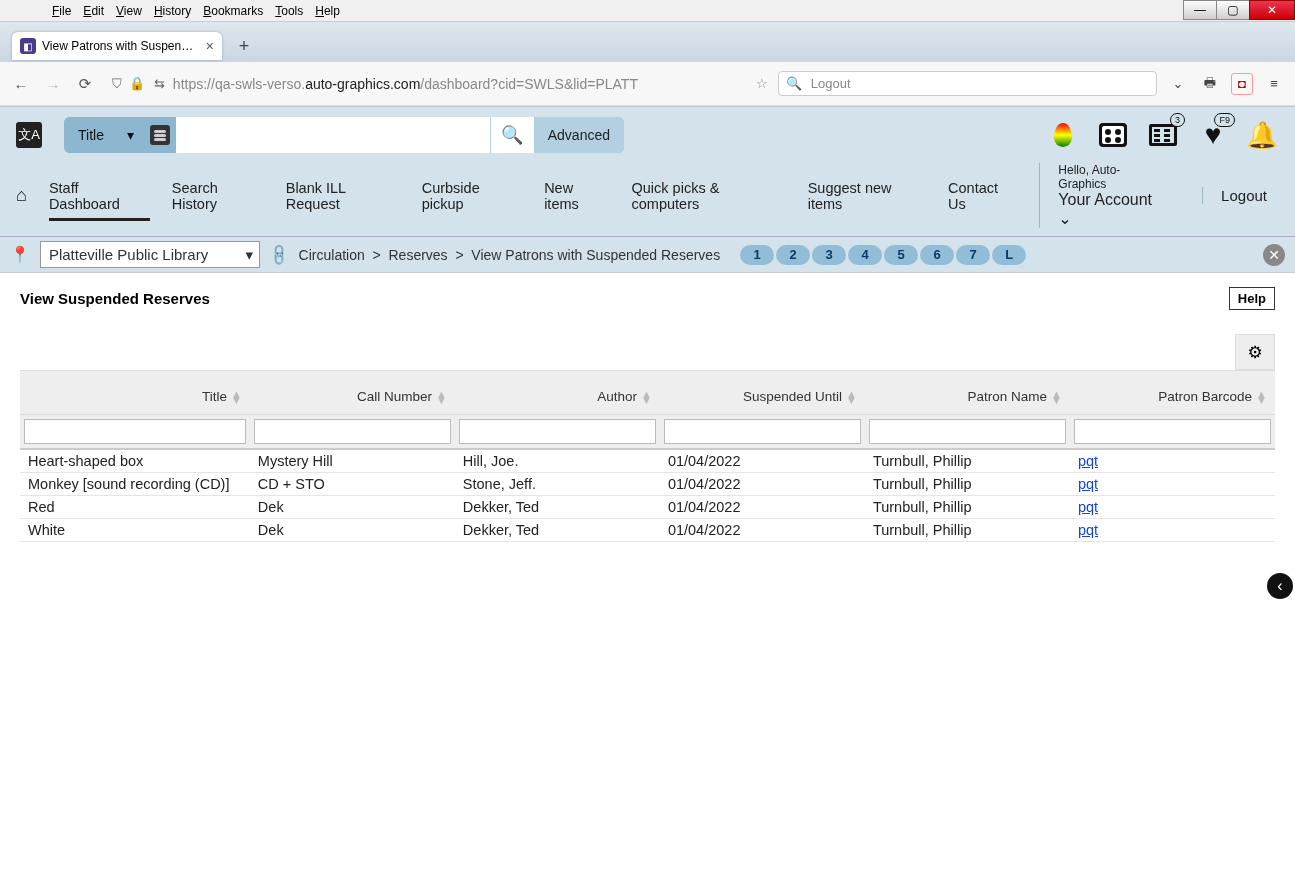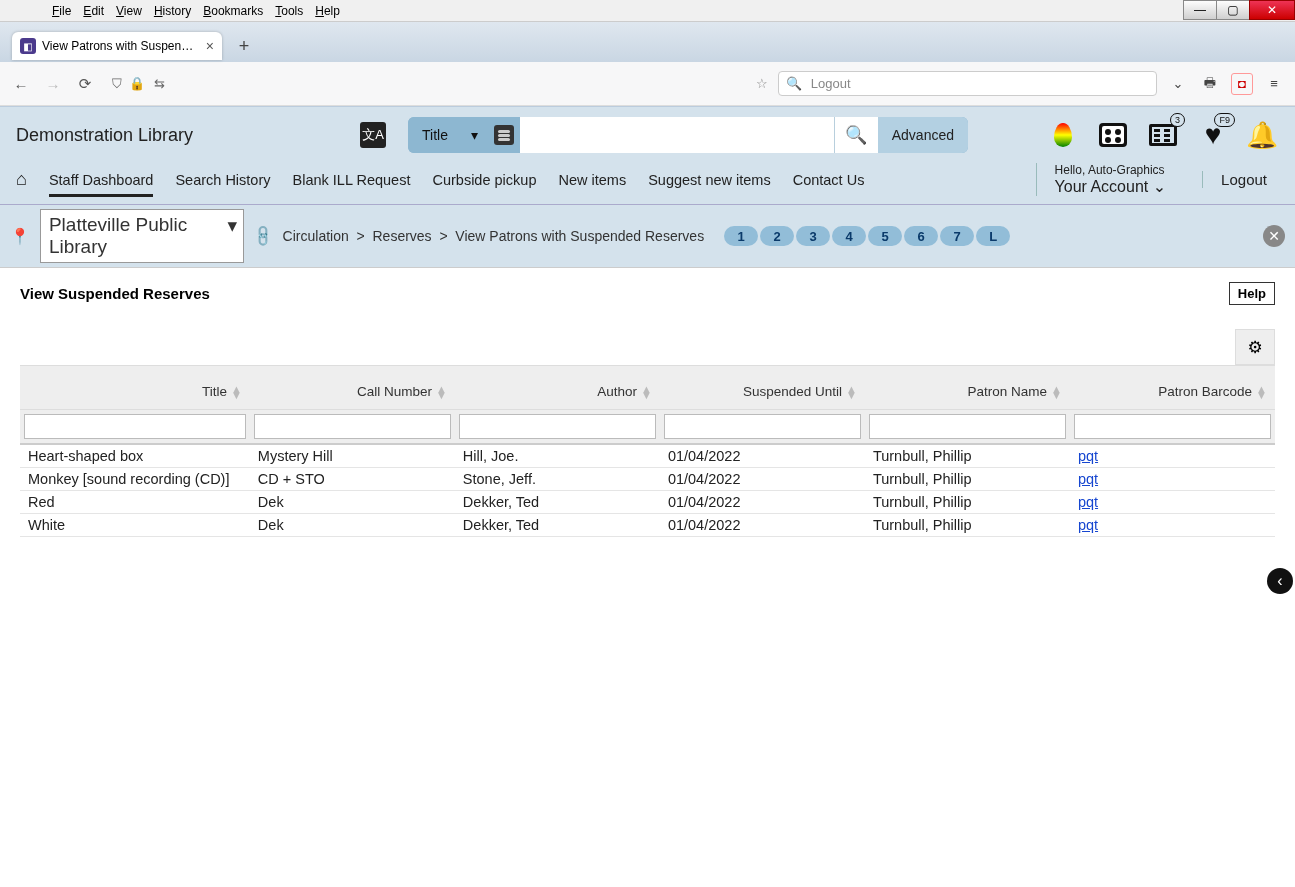--- a/index.html
+++ b/index.html
@@ -60,21 +60,21 @@
 
 .app-nav { display:flex; align-items:center; gap:22px; padding:10px 16px 8px 16px; font-size:14.5px; color:#222; border-bottom:1px solid #aac; }
 .home-icon { font-size:18px; }
 .nav-link { cursor:pointer; }
 .nav-link.active { border-bottom:3px solid #222; padding-bottom:6px; margin-bottom:-9px; }
 .account-box { margin-left:auto; border-left:1px solid #9bb; padding-left:18px; font-size:12px; color:#222; }
 .account-box .big { font-size:16px; }
 .logout { border-left:1px solid #9bb; padding:0 12px 0 18px; margin-left:14px; font-size:15px; display:flex;align-items:center; }
 
 .crumb-row { display:flex; align-items:center; background:#d4e2ec; padding:4px 10px; gap:10px; font-size:14px; color:#333; border-bottom:1px solid #ccc; position:relative; }
-.loc-select { background:#fff; border:1px solid #999; padding:4px 28px 4px 8px; font-size:19px; position:relative; width:204px; }
+.loc-select { background:#fff; border:1px solid #999; padding:4px 28px 4px 8px; font-size:15px; position:relative; width:220px; }
 .loc-select::after { content:"▾"; position:absolute; right:6px; top:4px; }
 .link-icon { font-size:15px; color:#555; transform:rotate(-45deg); display:inline-block; }
 .crumb a { color:#333; text-decoration:none; }
 .pill-row { display:flex; gap:2px; margin-left:10px; }
 .pill { background:#92bdd8; width:34px; height:20px; border-radius:10px; display:flex;align-items:center;justify-content:center; font-size:13px; font-weight:bold; color:#083; color:#0a3a6a; }
 .close-crumb { position:absolute; right:10px; width:22px;height:22px;border-radius:50%;background:#888;color:#fff;display:flex;align-items:center;justify-content:center;font-size:14px;cursor:pointer; }
 
 .page-body { background:#fff; padding:14px 20px 40px 20px; position:relative; min-height:630px; }
 .page-title-row { display:flex; align-items:center; }
 .page-title { font-weight:bold; font-size:15px; }
@@ -125,36 +125,38 @@
 </div>
 
 <div class="urlbar-row">
   <div class="nav-btn">←</div>
   <div class="nav-btn disabled">→</div>
   <div class="nav-btn">⟳</div>
   <div class="urlbox">
     <span class="lock">⛉</span>
     <span class="lock">🔒</span>
     <span class="lock">⇆</span>
+    <span class="urltext">
+      <span>https://qa-swls-verso.</span><span class="dom">auto-graphics.com</span><span>/dashboard?cid=SWLS&amp;lid=PLATT</span>
+    </span>
   </div>
   <div class="url-star">☆</div>
   <div class="searchbox">
     <span>🔍</span>
     <span>Logout</span>
   </div>
   <div class="toolbtn">⌄</div>
   <div class="toolbtn">🖶</div>
   <div class="toolbtn red">◘</div>
   <div class="toolbtn">≡</div>
 </div>
 
 <div class="app">
 
   <div class="app-header">
-    <div class="lib-title">Demonstration Library</div>
     <div class="lang-icon">文A</div>
     <div class="search-wrap">
       <div class="search-type">
           <span>Title</span>
         </div>
       <div class="db-icon"></div>
       <input class="search-input" style="">
       <div class="search-go">🔍</div>
       <div class="advanced">Advanced</div>
     </div>
@@ -175,20 +177,21 @@
   </div>
 
   <div class="app-nav">
     <span class="home-icon">⌂</span>
     <span id="navitems" style="display: contents;"></span>
     <span class="nav-link active">Staff Dashboard</span>
       <span class="nav-link">Search History</span>
       <span class="nav-link">Blank ILL Request</span>
       <span class="nav-link">Curbside pickup</span>
       <span class="nav-link">New items</span>
+      <span class="nav-link">Quick picks &amp; computers</span>
       <span class="nav-link">Suggest new items</span>
       <span class="nav-link">Contact Us</span>
       <div class="account-box">
       <div>Hello, Auto-Graphics</div>
       <div class="big"><span>Your Account</span> <span>⌄</span></div>
     </div>
     <div class="logout">Logout</div>
   </div>
 
   <div class="crumb-row">

